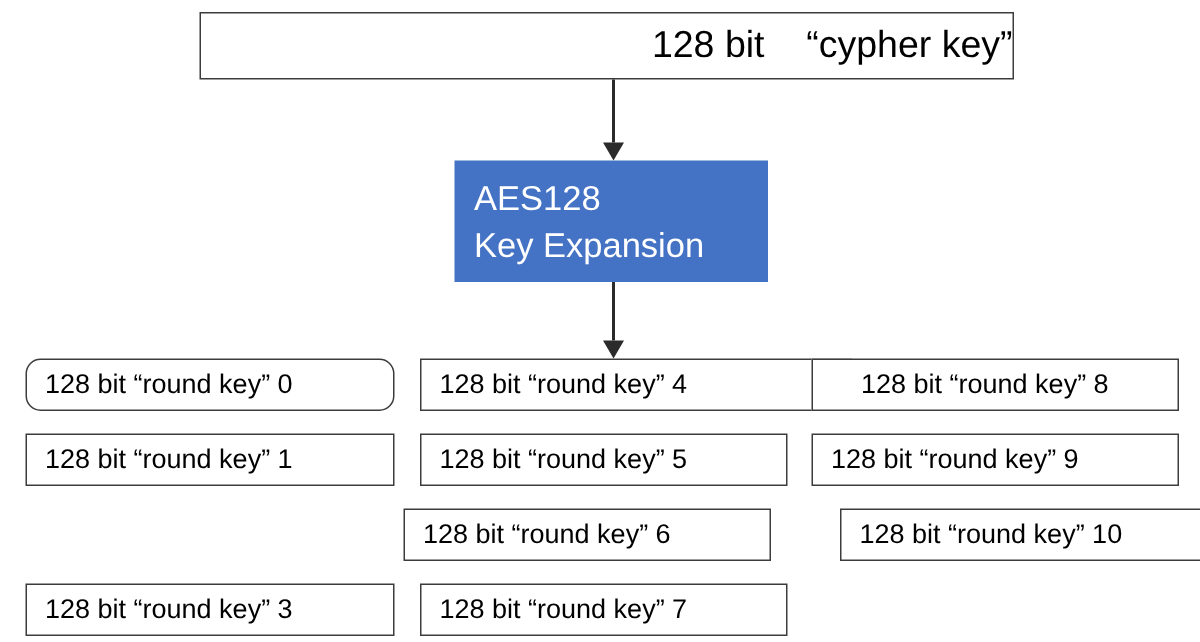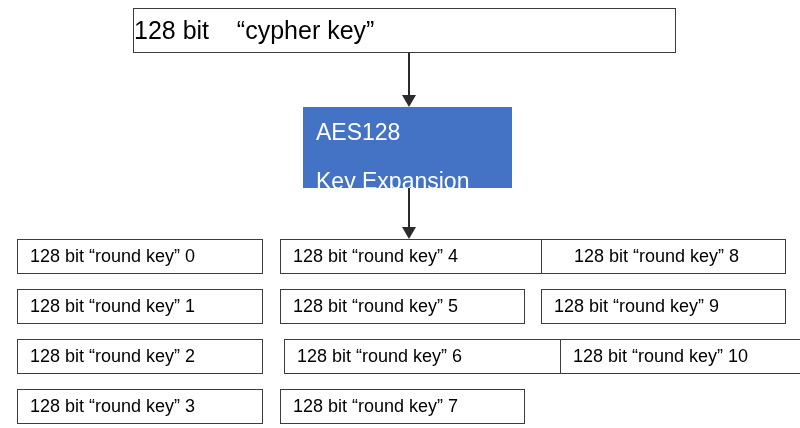--- a/index.html
+++ b/index.html
@@ -31,21 +31,21 @@
     color: #000000;
     line-height: 1.15;
   }
 
   
   .box-cypher {
     left: 133px;
     top: 8px;
     width: 543px;
     height: 45px;
-    justify-content: flex-start;
+    justify-content: flex-end;
     font-size: 25px;
   }
   .cypher-inner {
     display: flex;
     align-items: baseline;
     white-space: pre;
   }
 
   
   .box-aes {
@@ -59,21 +59,21 @@
     border: none;
     display: flex;
     flex-direction: column;
     justify-content: center;
     align-items: flex-start;
     padding-left: 13px;
     color: #ffffff;
     font-size: 23px;
     line-height: 1.32;
   }
-  .aes-line { display: block; white-space: pre; margin-top: 18px; }
+  .aes-line { display: block; white-space: pre; }
 
   
   .box-round {
     height: 35px;
     padding-left: 12px;
     font-size: 18px;
     white-space: pre;
   }
 
   
@@ -124,27 +124,26 @@
   <div class="box-aes">
     <span class="aes-line">AES128</span>
     <span class="aes-line">Key Expansion</span>
   </div>
 
   <div class="arrow" id="arrow-2">
     <div class="shaft"></div>
     <div class="head"></div>
   </div>
 
-  <div class="box box-round" style="left:17px; top:239px; width:246px;">128 bit “round key” 0</div>
+  <div class="box box-round" style="left:17px; top:239px; width:246px;border-radius:10px;">128 bit “round key” 0</div>
   <div class="box box-round" style="left:17px; top:289px; width:246px;">128 bit “round key” 1</div>
-  <div class="box box-round" style="left:17px; top:339px; width:246px;">128 bit “round key” 2</div>
   <div class="box box-round" style="left:17px; top:389px; width:246px;">128 bit “round key” 3</div>
 
   <div class="box box-round" style="left:280px; top:239px; width:288px;">128 bit “round key” 4</div>
   <div class="box box-round" style="left:280px; top:289px; width:245px;">128 bit “round key” 5</div>
-  <div class="box box-round" style="left:284px; top:339px; width:277px;">128 bit “round key” 6</div>
+  <div class="box box-round" style="left:269px; top:339px; width:245px;">128 bit “round key” 6</div>
   <div class="box box-round" style="left:280px; top:389px; width:245px;">128 bit “round key” 7</div>
 
   <div class="box box-round" style="left:541px; top:239px; width:245px;padding-left:32px;">128 bit “round key” 8</div>
   <div class="box box-round" style="left:541px; top:289px; width:245px;">128 bit “round key” 9</div>
   <div class="box box-round" style="left:541px; top:339px; width:245px;margin-left:19px;">128 bit “round key” 10</div>
 
 </div>
 
 </body></html>

